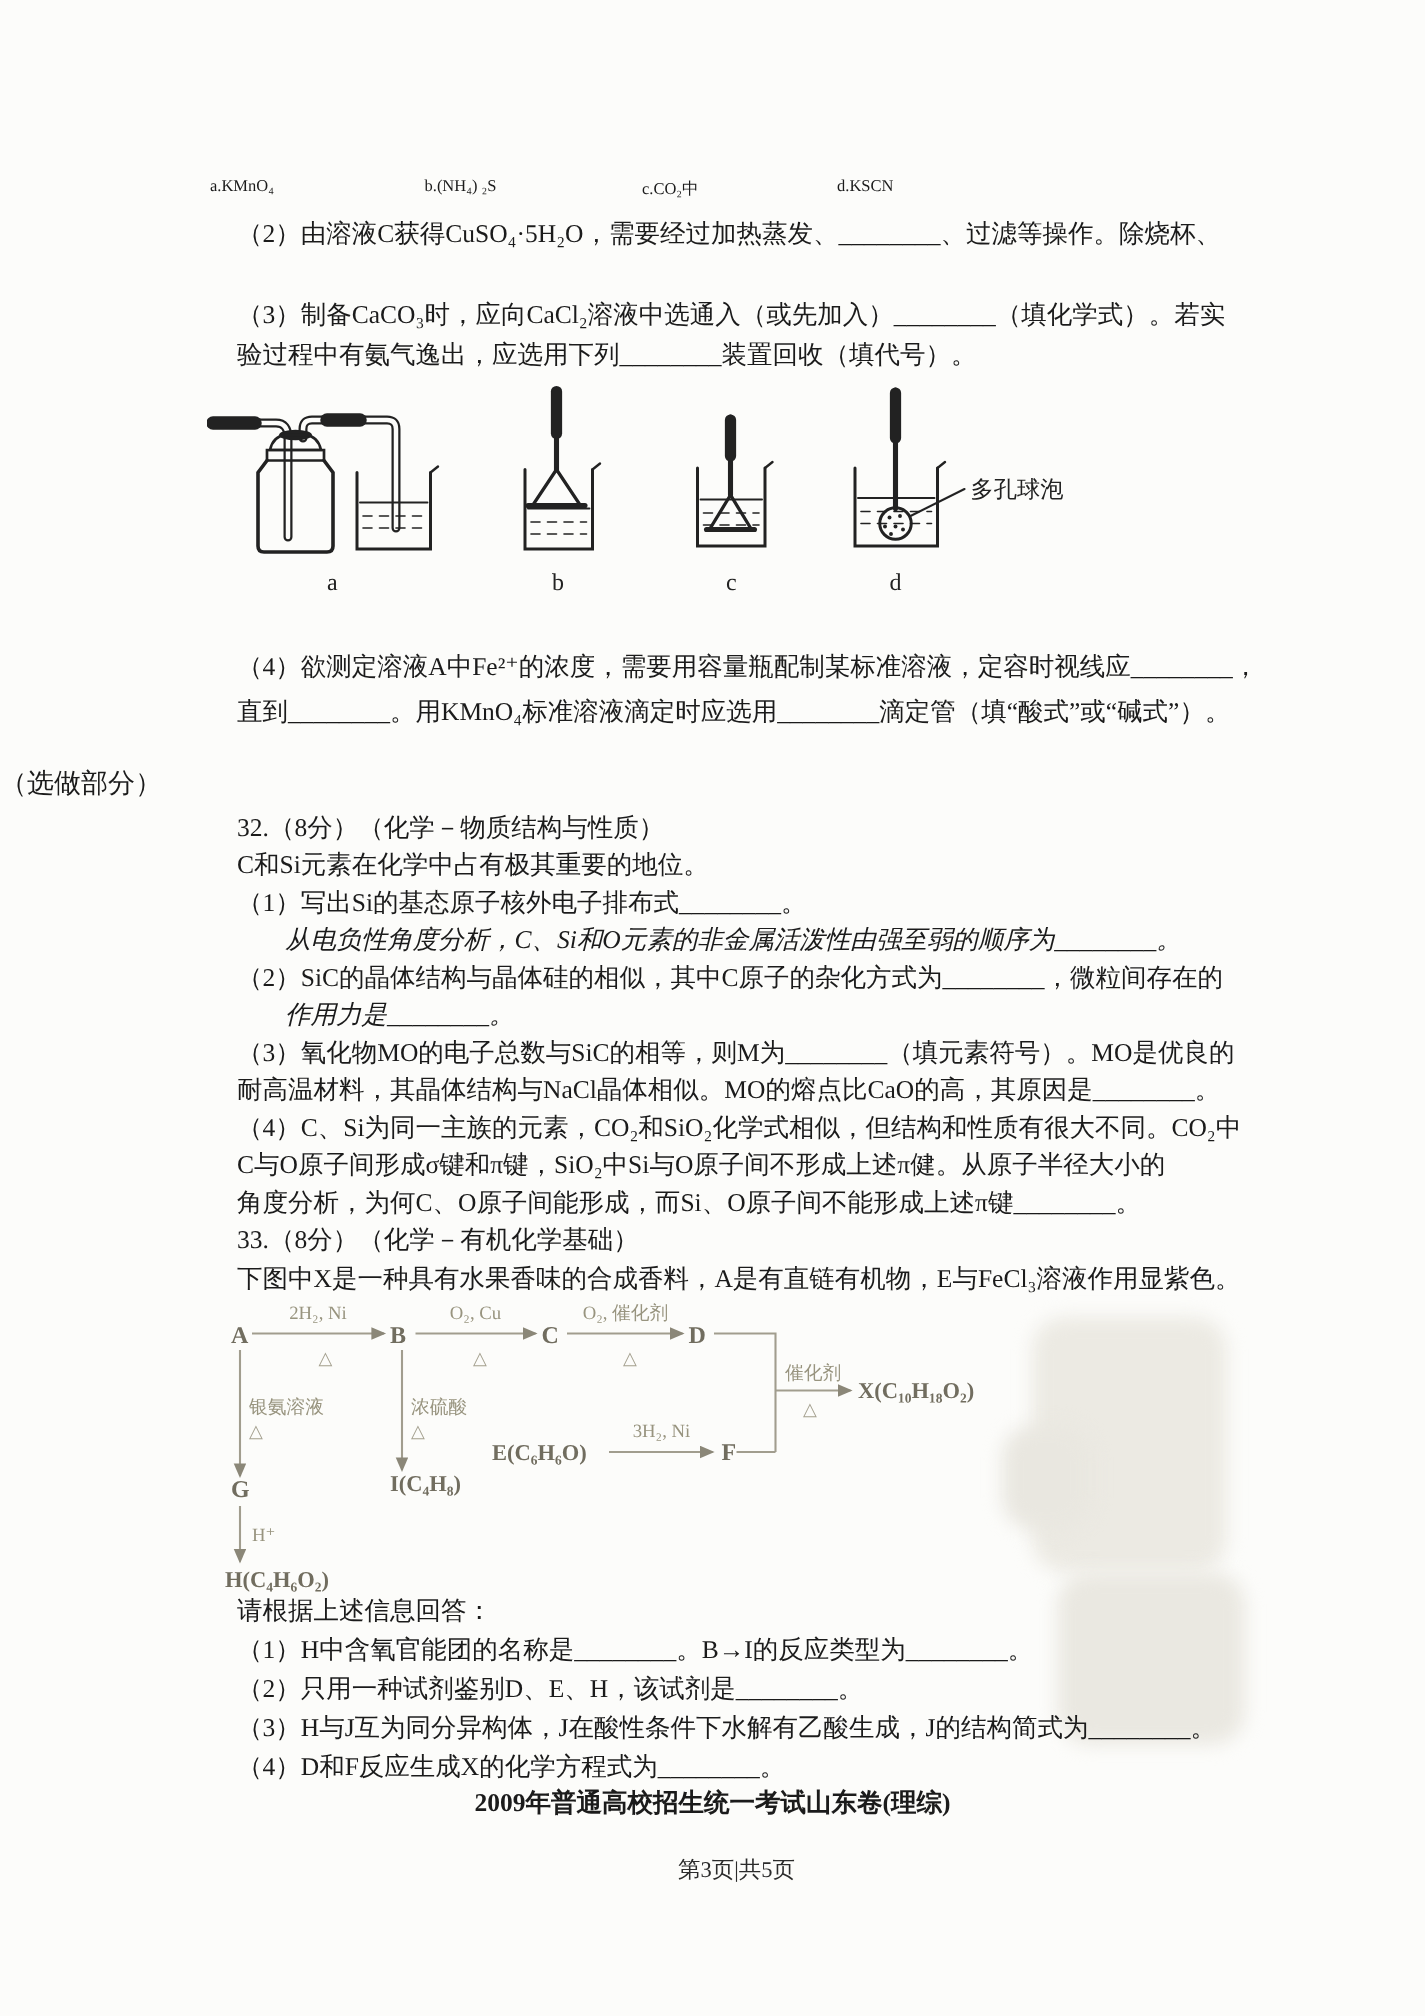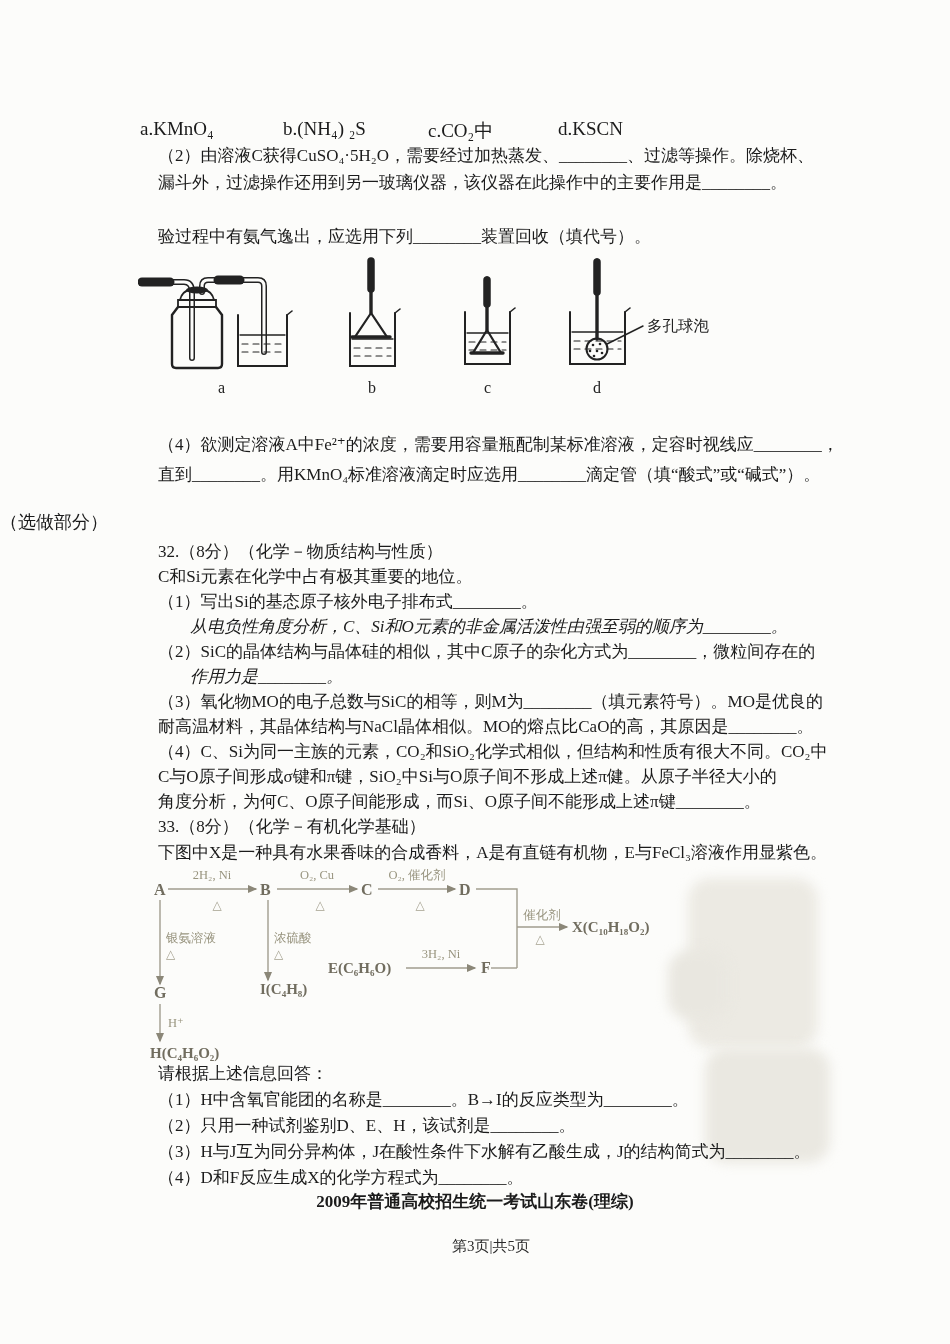--- a/index.html
+++ b/index.html
@@ -1,38 +1,38 @@
 <!DOCTYPE html>
 <html><head>
 <meta charset="utf-8">
 <style>
   html,body{margin:0;padding:0;background:#e8e8e6;}
   .page{position:relative;width:950px;height:1344px;background:#fcfcfa;overflow:hidden;
         font-family:"Liberation Serif","DejaVu Serif",serif;color:#1b1b1b;}
   .ln{position:absolute;left:140px;font-size:17px;line-height:22px;white-space:nowrap;margin-left:18px;}
   .ln.indent{left:172px;font-style:italic;}
-  .opt{position:absolute;top:118px;font-size:19px;white-space:nowrap;text-align:center;}
+  .opt{position:absolute;top:118px;font-size:11px;white-space:nowrap;text-align:center;}
   .center-head{position:absolute;left:0;width:950px;text-align:left;font-size:18px;}
   .footer-title{position:absolute;left:0;width:950px;text-align:center;font-size:17px;font-weight:600;}
   .footer-page{position:absolute;left:0;width:950px;text-align:center;font-size:15px;color:#2b2b2b;padding-left:16px;}
   svg text{font-family:"Liberation Serif","DejaVu Serif",serif;}
   .smudge{position:absolute;border-radius:22px;filter:blur(6px);}
 </style>
 </head>
 <body>
 
 <div class="page">
 
   <span class="opt" style="left:140px">a.KMnO₄</span>
   <span class="opt" style="left:283px">b.(NH₄) ₂S</span>
   <span class="opt" style="left:428px">c.CO₂中</span>
   <span class="opt" style="left:558px">d.KSCN</span>
 
   <div class="ln" style="top:145px">（2）由溶液C获得CuSO₄·5H₂O，需要经过加热蒸发、________、过滤等操作。除烧杯、</div>
-  <div class="ln" style="top:172px">漏斗外，过滤操作还用到另一玻璃仪器，该仪器在此操作中的主要作用是________。</div>
+  <div class="ln" style="top:199px">（3）制备CaCO₃时，应向CaCl₂溶液中选通入（或先加入）________（填化学式）。若实</div>
   <div class="ln" style="top:226px">验过程中有氨气逸出，应选用下列________装置回收（填代号）。</div>
 
   <svg style="position:absolute;left:138px;top:252px" width="620" height="150" viewBox="0 0 620 150">
     <g stroke="#222" fill="none" stroke-linecap="round">
 
       <g>
         <path d="M4,30 H46 Q54,30 54,40 V106" stroke-width="6"></path>
         <path d="M4,30 H46 Q54,30 54,40 V106" stroke="#fcfcfa" stroke-width="3"></path>
         <path d="M4,30 H32" stroke-width="9"></path>
         <path d="M64,40 V34 Q64,28 70,28 H120 Q126,28 126,34 V100" stroke-width="6"></path>

